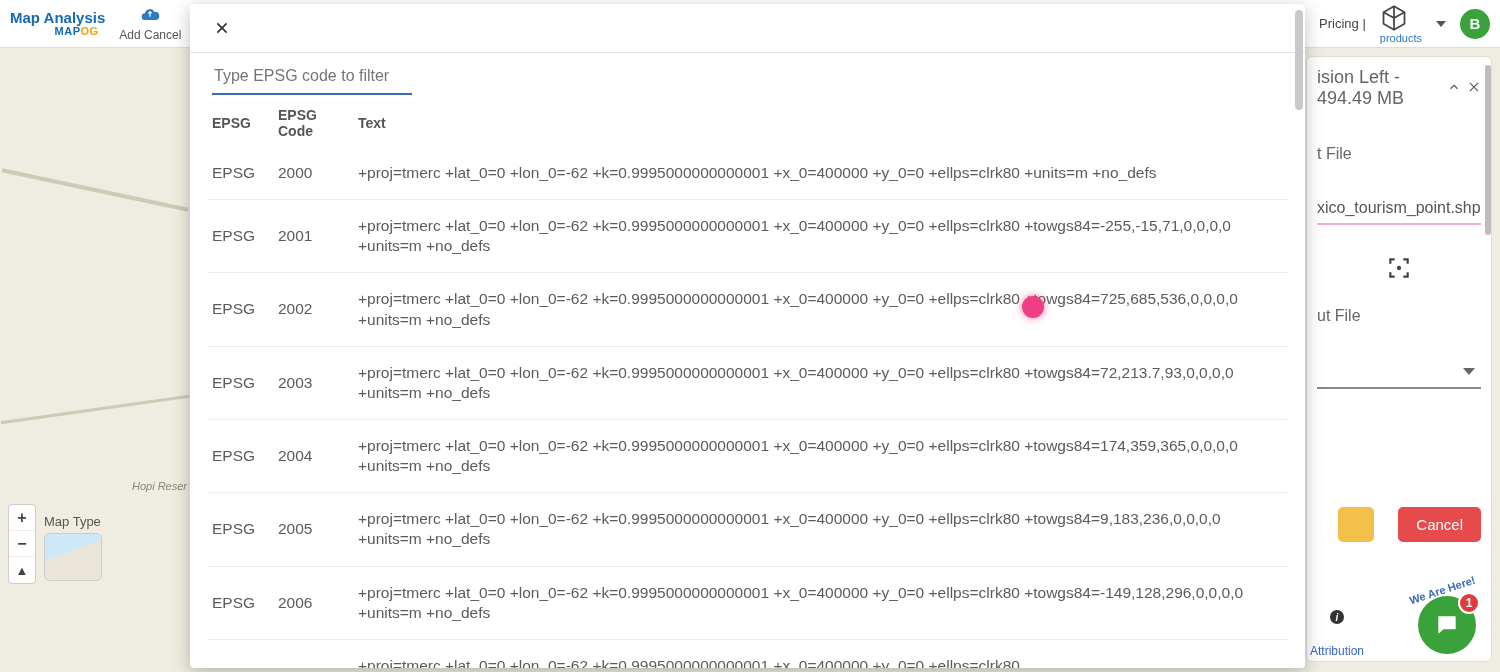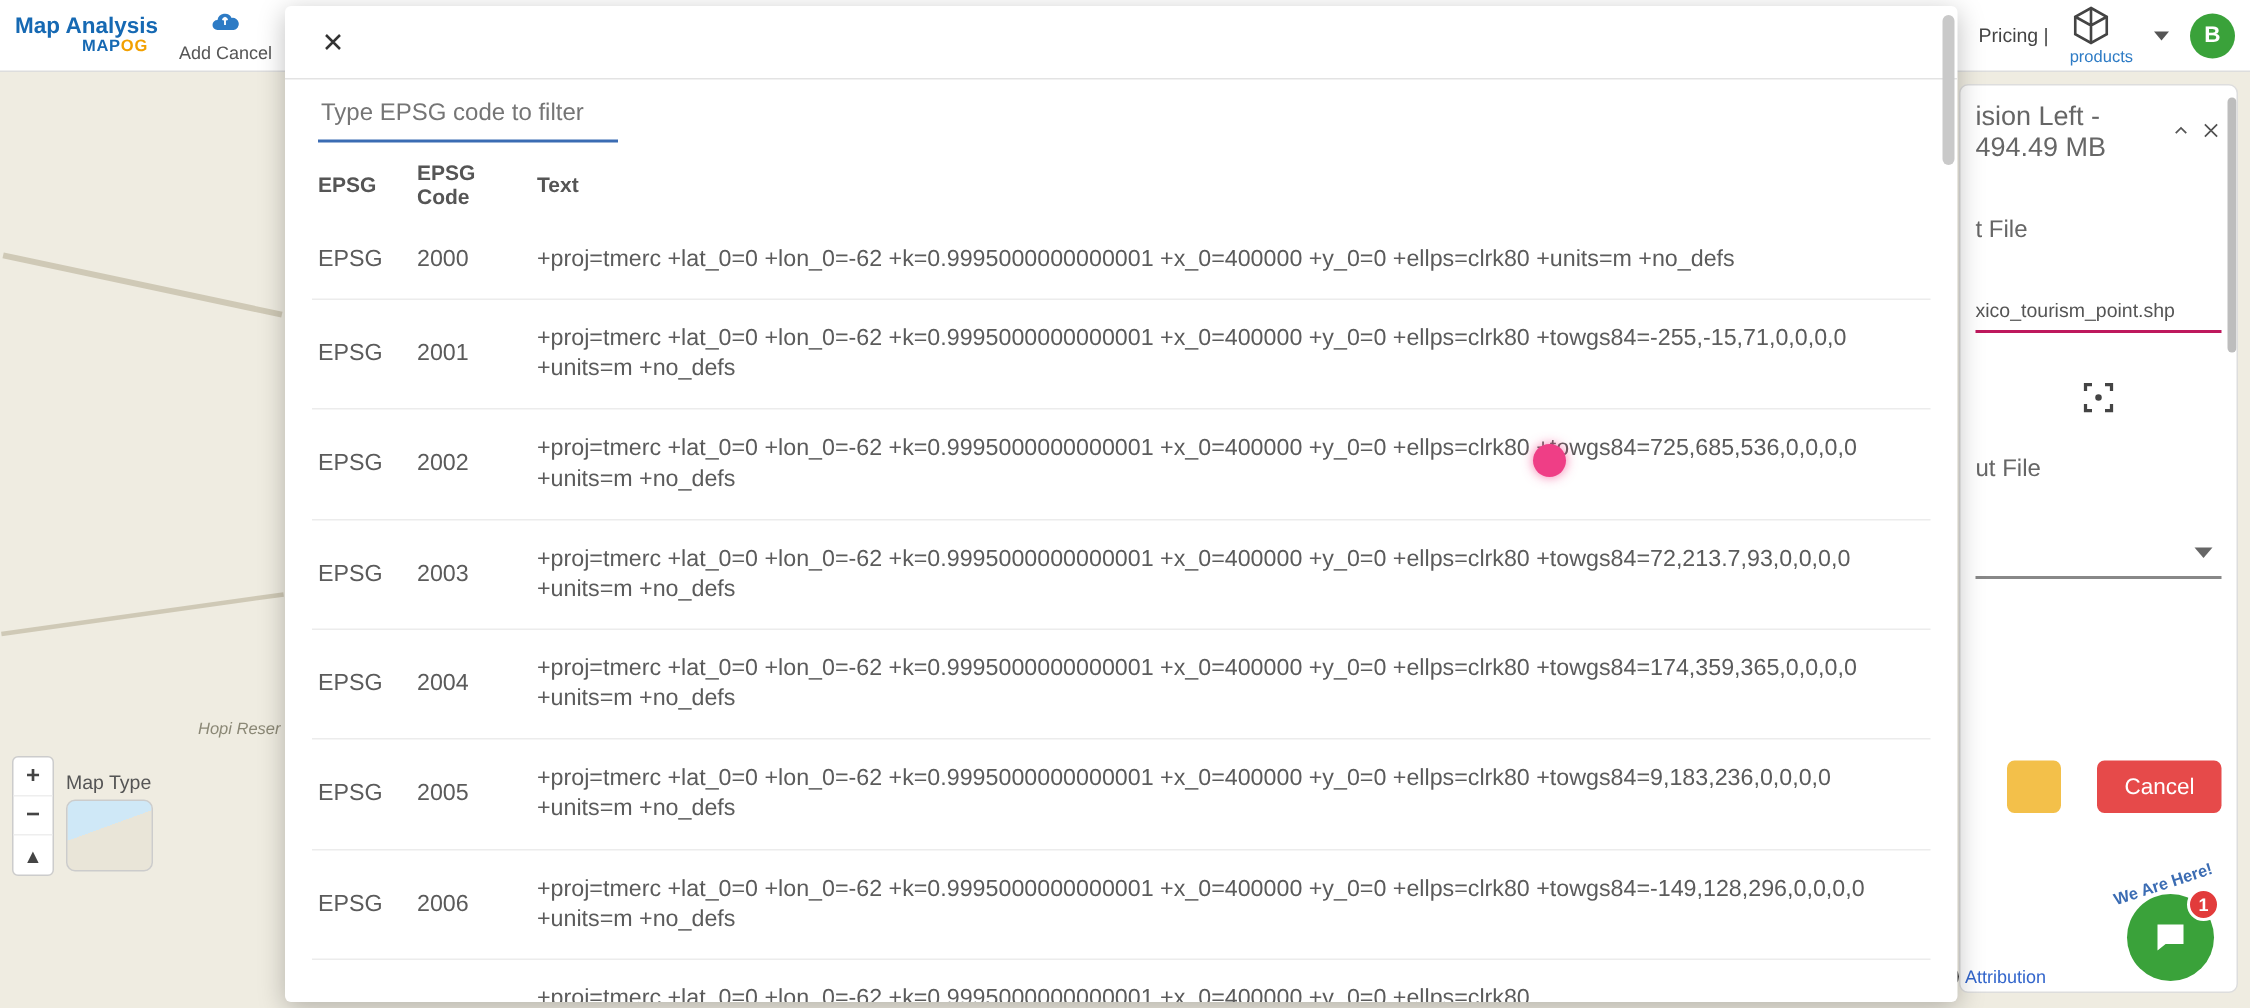--- a/index.html
+++ b/index.html
@@ -28,21 +28,21 @@
   .zoom-stack{position:absolute;left:8px;top:504px;width:28px;background:#fff;border:1px solid #ccc;border-radius:4px;display:flex;flex-direction:column;z-index:2;}
   .zoom-stack div{height:26px;display:flex;align-items:center;justify-content:center;font-size:16px;font-weight:700;color:#444;border-bottom:1px solid #eee;cursor:pointer;}
   .zoom-stack div:last-child{border-bottom:none;font-size:13px;}
   .maptype{position:absolute;left:44px;top:514px;font-size:13px;color:#555;z-index:2;}
   .maptype-thumb{margin-top:4px;width:58px;height:48px;border:1px solid #ccc;border-radius:6px;background:linear-gradient(160deg,#cfe8f7 40%,#e9e5d8 40%);cursor:pointer;}
   
   .right-panel{position:absolute;top:56px;right:8px;width:186px;bottom:10px;background:#fff;border:1px solid #ddd;border-radius:6px;z-index:2;padding:10px 10px;overflow:hidden;}
   .rp-status{font-size:18px;color:#666;display:flex;align-items:center;justify-content:space-between;margin-bottom:20px;}
   .rp-status svg{width:14px;height:14px;stroke:#555;fill:none;stroke-width:2;cursor:pointer;}
   .rp-section{font-size:16px;color:#666;margin-top:36px;}
-  .rp-file{font-size:13px;color:#555;border-bottom:2px solid #be185d;padding:6px 0;}
+  .rp-file{font-size:16px;color:#555;border-bottom:2px solid #f9a8d4;padding:6px 0;}
   .rp-select{margin-top:30px;border-bottom:2px solid #888;height:34px;display:flex;align-items:center;justify-content:flex-end;}
   .rp-select .tri{border-left:6px solid transparent;border-right:6px solid transparent;border-top:7px solid #666;margin-right:6px;}
   .rp-center-icon{display:flex;justify-content:center;margin-top:30px;}
   .rp-center-icon svg{width:26px;height:26px;stroke:#444;fill:none;stroke-width:2;}
   .rp-buttons{position:absolute;left:10px;right:10px;top:450px;display:flex;justify-content:flex-end;gap:12px;}
   .rp-btn{padding:9px 18px;border-radius:5px;font-size:15px;color:#fff;cursor:pointer;border:none;}
   .rp-cancel{background:#e64a4a;}
   .rp-unknown{background:#f3c04a;width:30px;margin-right:12px;}
   .scrollbar-fake{position:absolute;top:8px;right:0;width:6px;height:170px;background:#bdbdbd;border-radius:3px;}
   .dialog{position:absolute;left:190px;top:4px;width:1115px;height:664px;background:#fff;border-radius:4px;box-shadow:0 4px 18px rgba(0,0,0,0.25);z-index:5;display:flex;flex-direction:column;overflow:hidden;}
@@ -60,21 +60,21 @@
   table.epsg td.txt{word-break:break-word;padding-right:30px;}
   
   .dialog-scroll{position:absolute;top:6px;right:2px;width:8px;height:100px;background:#c9c9c9;border-radius:4px;}
   
   .chat{position:absolute;right:18px;bottom:12px;z-index:6;width:70px;height:70px;}
   .chat-circle{position:absolute;inset:6px;border-radius:50%;background:#3aa23a;display:flex;align-items:center;justify-content:center;}
   .chat-circle svg{width:26px;height:26px;fill:#fff;}
   .chat-badge{position:absolute;top:2px;right:2px;width:22px;height:22px;border-radius:50%;background:#e23b3b;color:#fff;font-size:12px;font-weight:700;display:flex;align-items:center;justify-content:center;border:2px solid #fff;}
   .chat-arc{position:absolute;top:-6px;left:-4px;font-size:11px;color:#3b6cb3;font-weight:700;transform:rotate(-18deg);}
   
-  .attribution{position:absolute;right:136px;bottom:14px;font-size:12px;color:#3366cc;z-index:3;display:flex;align-items:center;gap:4px;}
+  .attribution{position:absolute;right:136px;bottom:14px;font-size:12px;color:#3366cc;z-index:3;display:flex;align-items:center;gap:20px;flex-direction:column;}
   .attribution .i{width:14px;height:14px;border-radius:50%;background:#333;color:#fff;font-style:italic;font-size:10px;display:flex;align-items:center;justify-content:center;font-weight:700;}
   
   .pink-dot{position:absolute;width:22px;height:22px;border-radius:50%;background:#ef3e86;box-shadow:0 0 8px rgba(239,62,134,0.7);z-index:7;}
 </style>
 </head>
 <body>
 
 <div class="topnav">
   <div class="brand">
     <div class="brand-title">Map Analysis</div>

